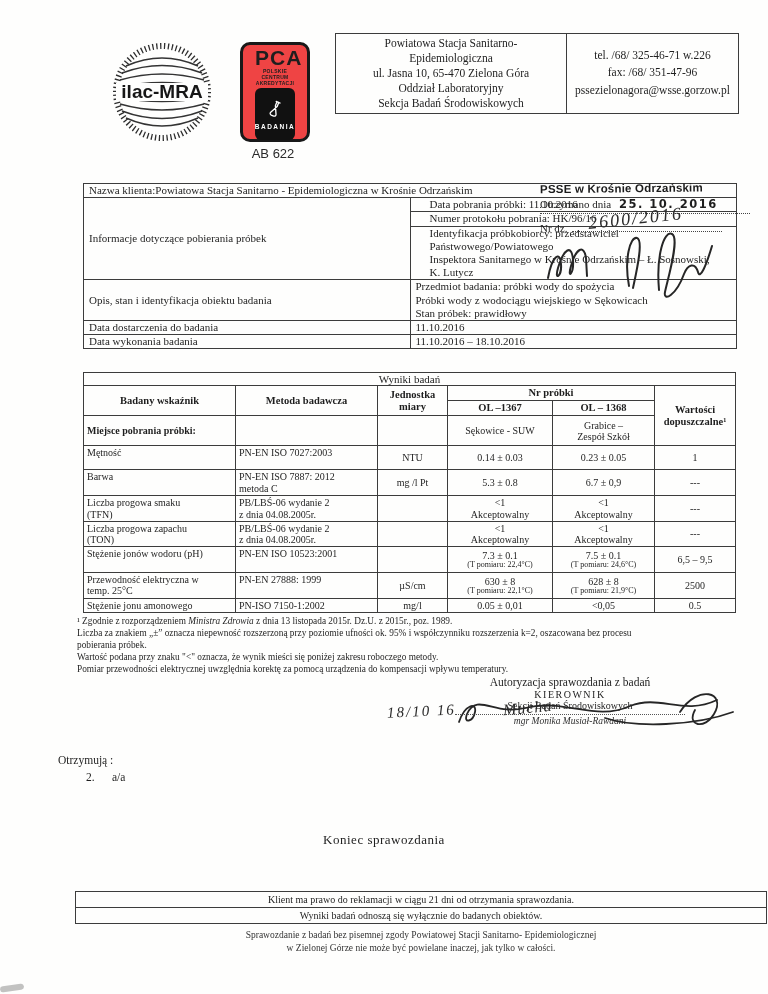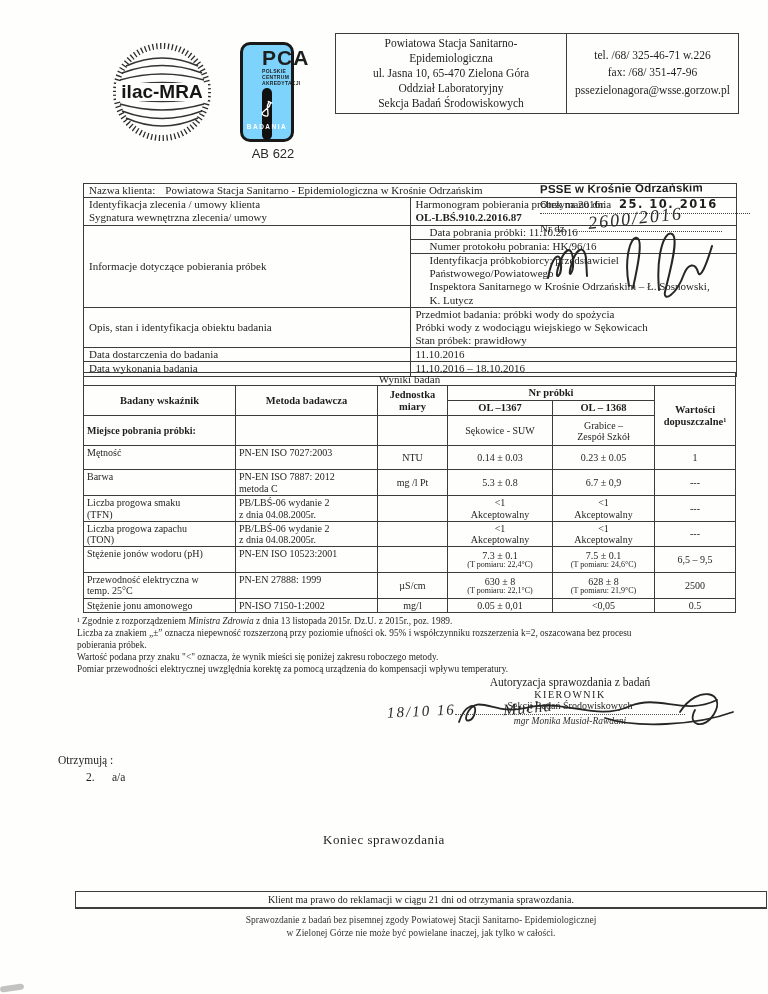--- a/index.html
+++ b/index.html
@@ -5,22 +5,22 @@
   html,body{margin:0;padding:0;background:#e8e8e8;}
   .page{position:relative;width:768px;height:994px;background:#fefefd;overflow:hidden;
         font-family:"Liberation Serif",serif;color:#1e1e1e;}
   .pre{white-space:pre-line;}
   .bold{font-weight:bold;}
   .center{text-align:center;}
 
   
   .logos{position:absolute;left:112px;top:40px;width:210px;height:130px;}
   .ilac{position:absolute;left:0;top:2px;}
-  .pca-badge{position:absolute;left:128px;top:2px;width:54px;height:100px;border:3px solid #191919;
-             border-radius:10px;background:#7dd3fc;text-align:center;padding:1px 19px;box-sizing:border-box;}
+  .pca-badge{position:absolute;left:128px;top:2px;width:70px;height:100px;border:3px solid #191919;
+             border-radius:10px;background:#ef4444;text-align:center;padding:1px 12px;box-sizing:border-box;}
   .pca-word{font-family:"Liberation Sans",sans-serif;font-weight:bold;font-size:21px;line-height:1;letter-spacing:1px;margin-top:1px;}
   .pca-sub{font-family:"Liberation Sans",sans-serif;font-size:5px;line-height:1.2;font-weight:bold;letter-spacing:.3px;white-space:pre-line;}
   .pca-black{margin-top:2px;background:#111;border-radius:6px;height:52px;display:flex;flex-direction:column;
              align-items:center;justify-content:center;}
   .badania{color:#fff;font-family:"Liberation Sans",sans-serif;font-size:6.5px;font-weight:bold;letter-spacing:1.5px;margin-top:1px;}
   .ab{position:absolute;left:122px;top:106px;width:78px;text-align:center;
       font-family:"Liberation Sans",sans-serif;font-size:13px;color:#2a2a2a;}
 
   
   .head-table{position:absolute;left:335px;top:33px;width:404px;border-collapse:collapse;table-layout:fixed;}
@@ -31,21 +31,21 @@
   .ht-copies{font-size:11.5px;line-height:1.3;}
 
   
   .client{position:absolute;left:83px;top:183px;width:654px;border-collapse:collapse;table-layout:fixed;}
   .client td{border:1px solid #3c3c3c;font-size:11px;line-height:1.2;padding:0 5px;vertical-align:top;}
   .client .lbl{width:247px;}
   .client .vmid{vertical-align:middle;}
   .client .nopad{padding:0;}
   .client .sub{padding:0 19px;border-bottom:1px solid #3c3c3c;}
   .client .sub.last{border-bottom:none;}
-  .nk-label{margin-right:10px;}
+  .nk-label{}
 
   
   .lower{position:absolute;left:77px;top:372px;width:662px;}
   .results{border-collapse:collapse;table-layout:fixed;width:652px;margin-left:6px;
            font-size:10px;line-height:1.12;}
   .results td,.results th{border:1px solid #3c3c3c;padding:1px 3px;}
   .results th{font-size:10.5px;text-align:center;vertical-align:middle;line-height:1.15;}
   .results .title-row td{font-size:11px;text-align:center;padding:0;margin-top:22px;}
   .c1{width:152px;}.c2{width:142px;}.c3{width:70px;}.c4{width:105px;}.c5{width:102px;}.c6{width:81px;}
   .results .ind{ text-align:left;vertical-align:top;}
@@ -145,28 +145,20 @@
     </table>
 
   <table class="client">
     <tbody>
         <tr>
       <td colspan="2">
         <span class="nk-label">Nazwa klienta:</span><span>Powiatowa Stacja Sanitarno - Epidemiologiczna w Krośnie Odrzańskim</span>
       </td>
     </tr>
     <tr>
-      <td class="lbl pre">Identyfikacja zlecenia / umowy klienta
-Sygnatura wewnętrzna zlecenia/ umowy</td>
-      <td>
-        <div>Harmonogram pobierania próbek na 2016r.</div>
-        <div class="bold">OL-LBŚ.910.2.2016.87</div>
-      </td>
-    </tr>
-    <tr>
       <td class="lbl vmid">Informacje dotyczące pobierania próbek</td>
       <td class="nopad">
         <div class="sub">Data pobrania próbki: 11.10.2016</div>
         <div class="sub">Numer protokołu pobrania: HK/96/16</div>
         <div class="sub last pre">Identyfikacja próbkobiorcy: przedstawiciel Państwowego/Powiatowego
 Inspektora Sanitarnego w Krośnie Odrzańskim – Ł. Sosnowski, K. Lutycz</div>
       </td>
     </tr>
     <tr>
       <td class="lbl vmid">Opis, stan i identyfikacja obiektu badania</td>
@@ -359,19 +351,20 @@
     <div class="d-item">
       <span class="d-no">2.</span><span>a/a</span>
     </div>
   </div>
 
   <div class="end">Koniec sprawozdania</div>
 
   <div class="footer">
     <div class="f-box">
       <div class="f-row1">Klient ma prawo do reklamacji w ciągu 21 dni od otrzymania sprawozdania.</div>
+      <div class="f-row2">Wyniki badań odnoszą się wyłącznie do badanych obiektów.</div>
     </div>
     <div class="f-note pre">Sprawozdanie z badań bez pisemnej zgody Powiatowej Stacji Sanitarno- Epidemiologicznej
 w Zielonej Górze nie może być powielane inaczej, jak tylko w całości.</div>
   </div>
 
   <div class="smudge"></div>
 </div>
 
 </body></html>

